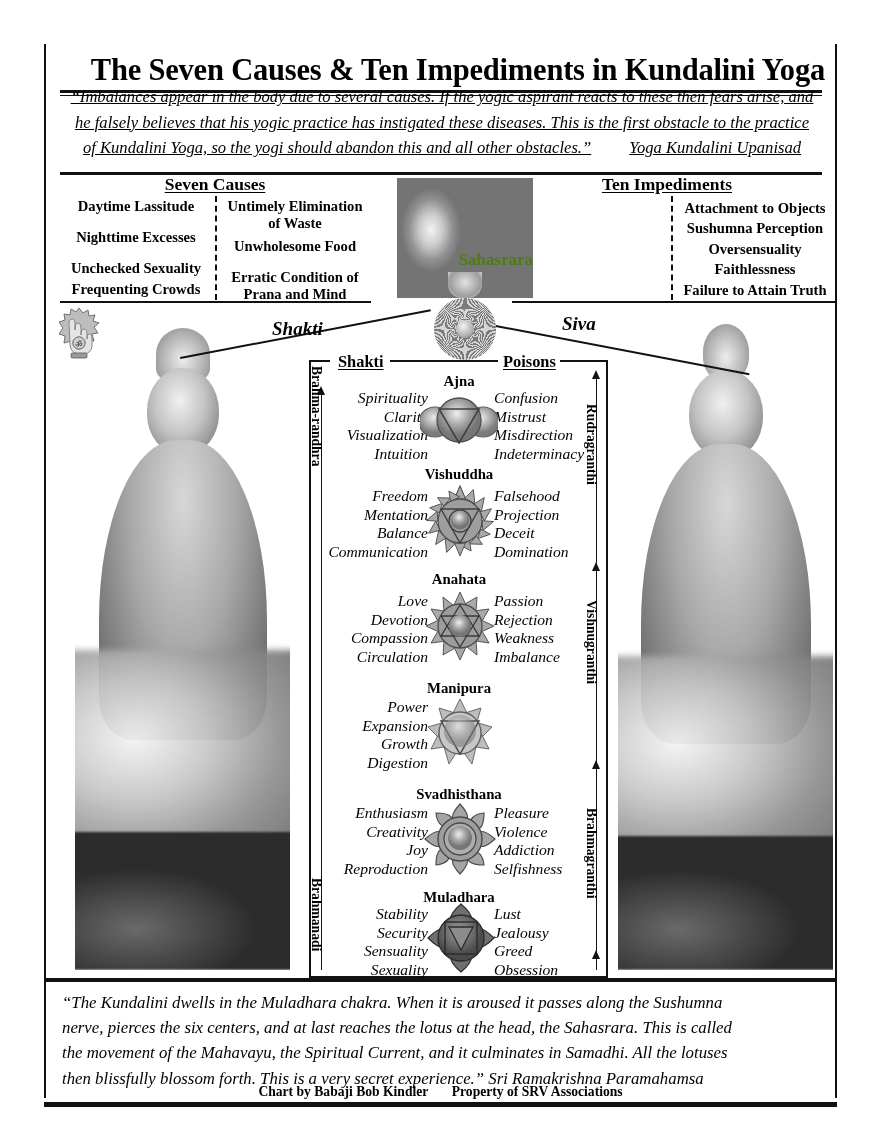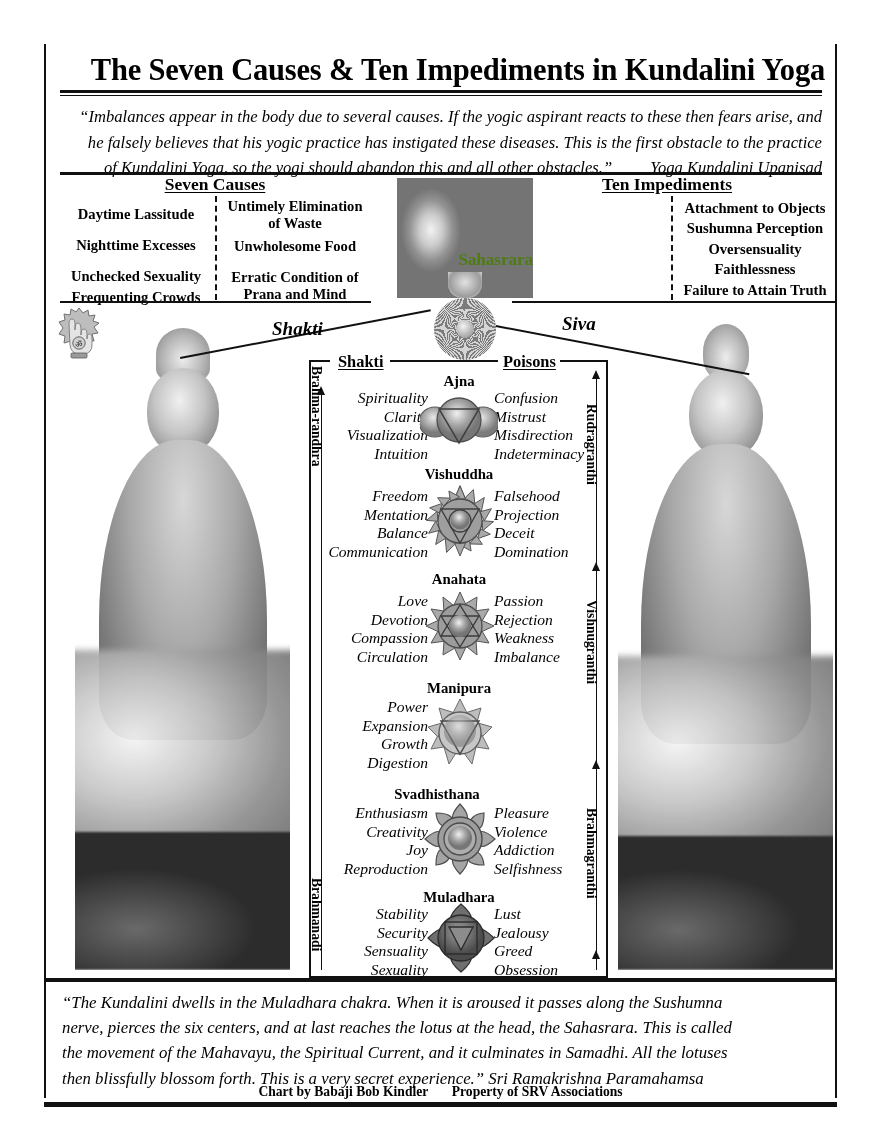--- a/index.html
+++ b/index.html
@@ -20,22 +20,22 @@
   .title{
     position:absolute;left:60px;top:48px;width:765px;height:44px;
     text-align:right;font-weight:bold;font-size:30.5px;letter-spacing:-0.2px;
     font-family:"Liberation Serif", serif;line-height:44px;white-space:nowrap;
   }
   .rule-thick{position:absolute;left:60px;width:762px;height:3px;background:#111;}
   .rule-thin{position:absolute;left:60px;width:762px;height:1px;background:#111;}
 
   
   .epigraph{
-    position:absolute;left:62px;top:104px;width:760px;
-    font-style:italic;font-size:16.6px;line-height:25.5px;text-align:right;
+    position:absolute;left:62px;top:84px;width:760px;
+    font-style:italic;font-size:16.6px;line-height:25.5px;text-align:center;text-decoration:underline;
   }
   .epigraph .attrib{padding-left:38px;}
 
   
   .panel-head{
     position:absolute;text-align:center;font-weight:bold;font-size:17.5px;
     text-decoration:underline;text-underline-offset:2px;
   }
   .col-table{
     position:absolute;font-weight:bold;font-size:14.6px;line-height:17px;
@@ -177,21 +177,21 @@
   <div class="rule-thick" style="top:172px;"></div>
 
   <div class="brain"></div>
   <div class="brain-stem"></div>
   <div class="sahasrara-label">Sahasrara</div>
   <div class="lotus-1000"></div>
 
   <div class="panel-head" style="left:60px;top:174px;width:310px;">Seven Causes</div>
   <div class="vdash" style="left:215px;top:196px;height:104px;"></div>
   <div class="col-table" style="left:60px;top:198px;width:152px;">
-    <div class="cell" style="margin-top:8px;">Daytime Lassitude</div>
+    <div class="cell" style="margin-top:0px;">Daytime Lassitude</div>
     <div class="cell" style="margin-top:14px;">Nighttime Excesses</div>
     <div class="cell" style="margin-top:14px;">Unchecked Sexuality</div>
     <div class="cell" style="margin-top:4px;">Frequenting Crowds</div>
   </div>
   <div class="col-table" style="left:219px;top:198px;width:152px;">
     <div class="cell" style="margin-top:0px;">Untimely Elimination</div>
     <div class="cell">of Waste</div>
     <div class="cell" style="margin-top:6px;">Unwholesome Food</div>
     <div class="cell" style="margin-top:14px;">Erratic Condition of</div>
     <div class="cell">Prana and Mind</div>
@@ -382,21 +382,21 @@
         <polygon points="7,52 20,50 14,38"></polygon>
           <polygon points="4,30 14,40 18,26"></polygon>
         <polygon points="15,11 19,25 31,16"></polygon>
       </g>
       <circle cx="36" cy="36" r="21" fill="#c6c6c6" stroke="#5e5e5e" stroke-width="1.3"></circle>
       <polygon points="17,24 55,24 36,57" fill="none" stroke="#4a4a4a" stroke-width="1.5"></polygon>
       <circle cx="36" cy="34" r="16" fill="url(#cg)" opacity=".55"></circle>
     </svg>
   </div>
 
-  <div class="chak-name" style="left:357px;top:786px;">Svadhisthana</div>
+  <div class="chak-name" style="left:379px;top:786px;">Svadhisthana</div>
   <div class="nec-list" style="left:318px;top:804px;width:110px;white-space:pre-line;">Enthusiasm
 Creativity
 Joy
 Reproduction</div>
   <div class="poi-list" style="left:494px;top:804px;width:104px;white-space:pre-line;">Pleasure
 Violence
 Addiction
 Selfishness</div>
   <div class="chakra" style="left:424px;top:803px;">
     <svg width="72" height="72" viewBox="0 0 72 72">

